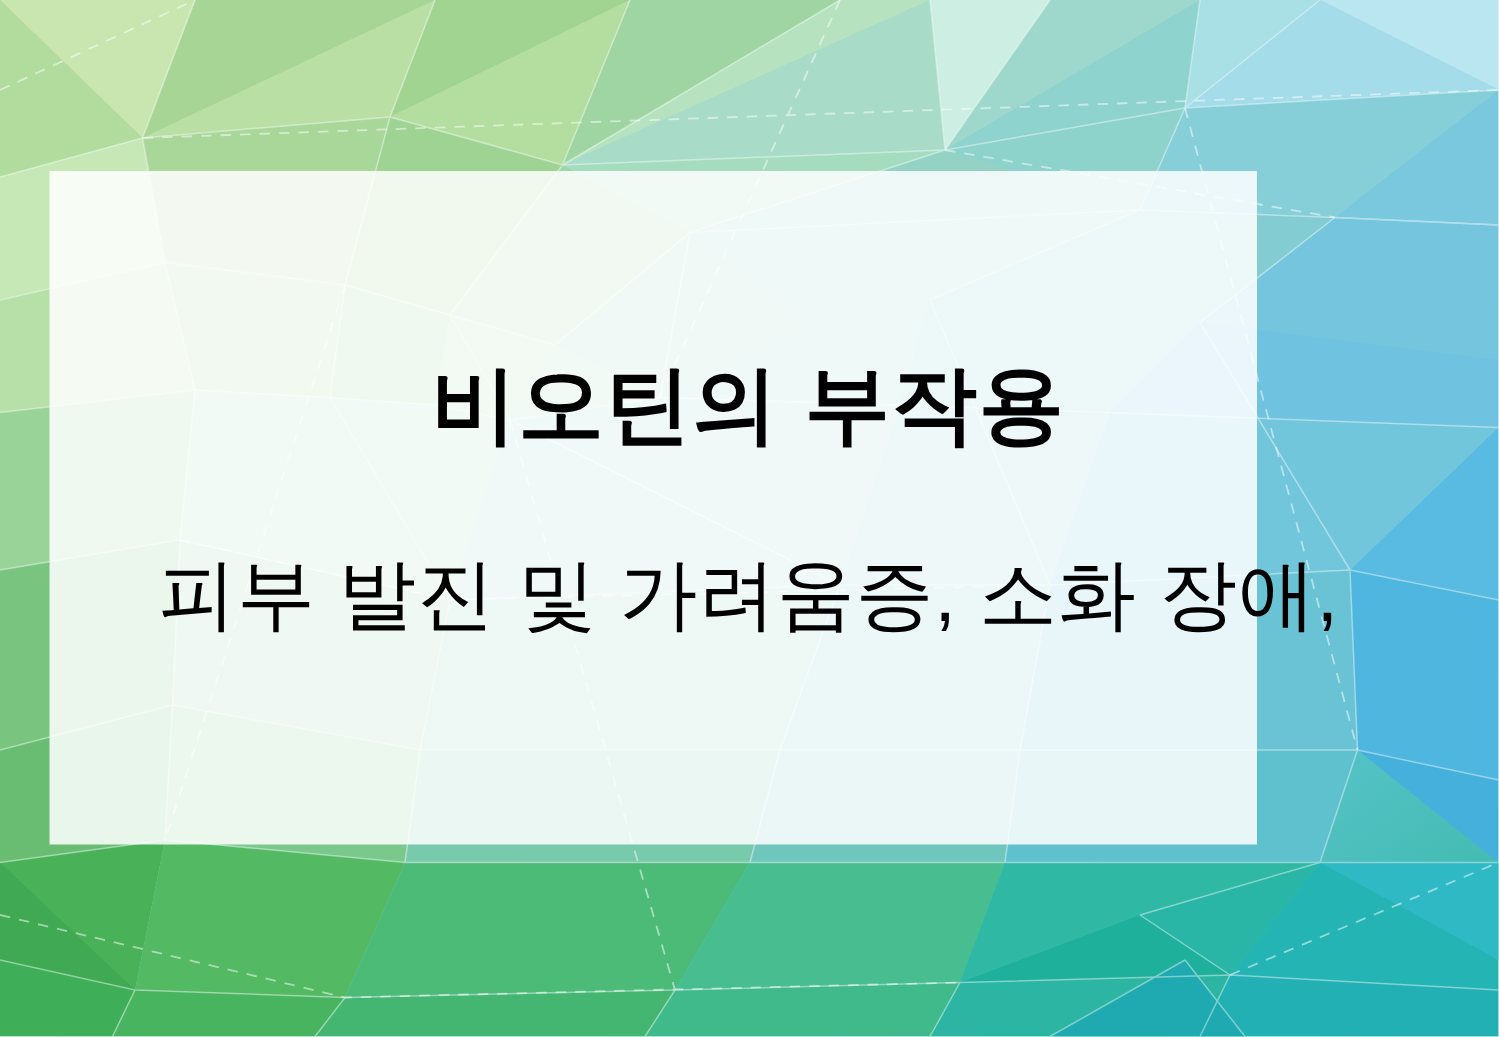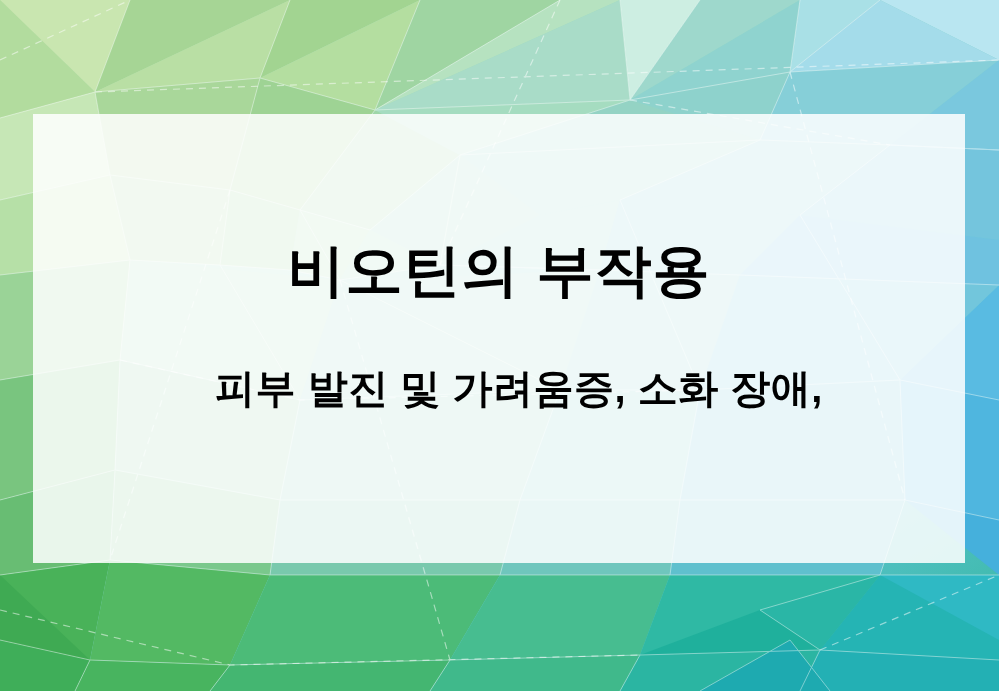--- a/index.html
+++ b/index.html
@@ -24,21 +24,21 @@
     top: 0;
     width: 999px;
     height: 691px;
     display: block;
   }
 
   #content-panel {
     position: absolute;
     left: 33px;
     top: 114px;
-    width: 932px;
+    width: 805px;
     height: 449px;
     background: rgba(255, 255, 255, 0.855);
     display: flex;
     flex-direction: column;
     align-items: center;
     justify-content: flex-start;
   }
 
   #title-text {
     position: absolute;
@@ -53,26 +53,25 @@
     line-height: 1.0;
     white-space: nowrap;
   }
 
   #subtitle-block {
     position: absolute;
     left: 0;
     top: 243px;
     width: 932px;
     text-align: center;
-    font-size: 40px;
-    font-weight: bold;
+    font-size: 52px;
+    font-weight: normal;
     color: #000000;
     line-height: 1.55;
     letter-spacing: 0.5px;
-    padding-left: 20px;
   }
 
   .subtitle-line {
     display: block;
     white-space: nowrap;
   }
 </style>
 </head>
 <body>
 

